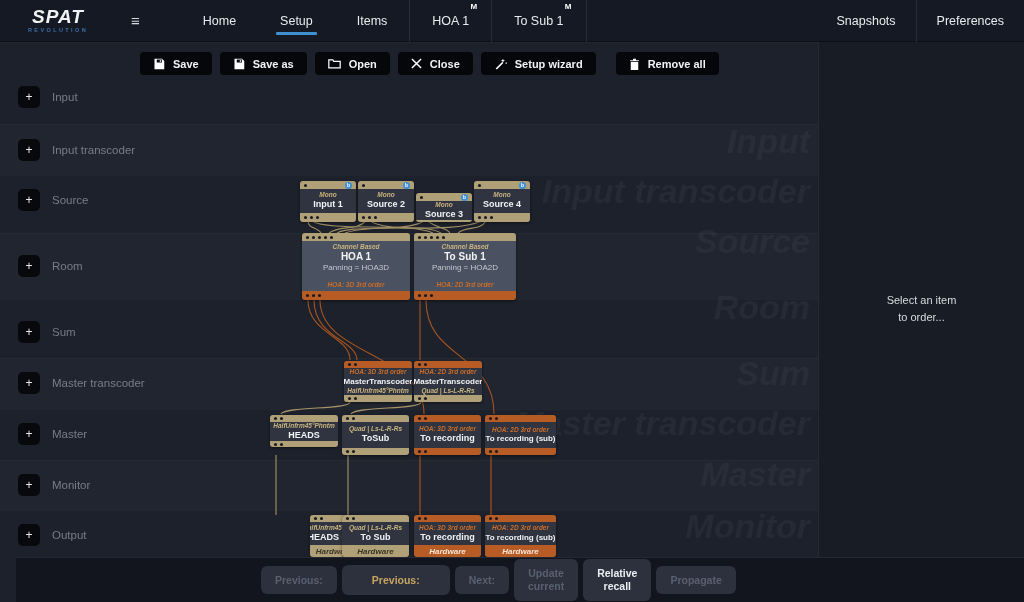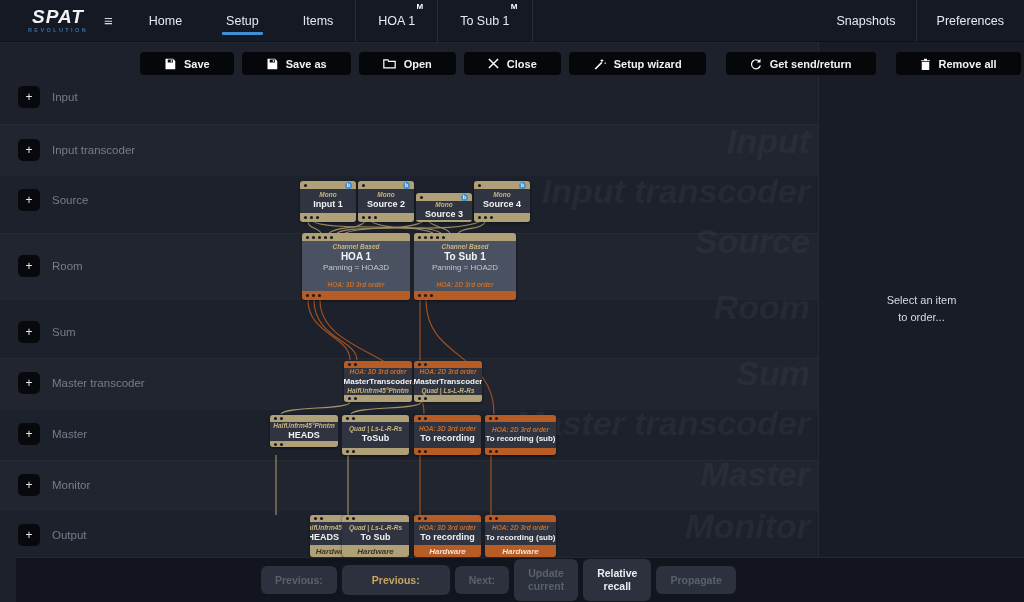--- a/index.html
+++ b/index.html
@@ -1,21 +1,21 @@
 <!DOCTYPE html>
 <html><head>
 <meta charset="utf-8">
 <style>
   * { margin:0; padding:0; box-sizing:border-box; }
   html,body { width:1024px; height:602px; overflow:hidden; }
   body { font-family:"Liberation Sans", sans-serif; background:#1d212b; color:#e8eaee; position:relative; }
   .stage { position:absolute; inset:0; width:1024px; height:602px; }
 
   
-  .nav { position:absolute; left:0; top:0; width:1024px; height:42px; background:#151923; border-bottom:1px solid #0d1016; display:flex; align-items:center; z-index:30; }
+  .nav { position:absolute; left:0; top:0; width:1024px; height:42px; background:#151923; border-bottom:1px solid #0d1016; display:flex; align-items:center; z-index:30;gap:27px; }
   .logo { width:72px; margin-left:22px; text-align:center; line-height:1; }
   .logo .t1 { font-weight:bold; font-style:italic; font-size:19px; letter-spacing:1px; color:#f2f3f5; }
   .logo .t2 { font-size:5.5px; letter-spacing:2.4px; color:#3c6ea8; font-weight:bold; margin-top:2px; }
   .burger { color:#d5d8de; font-size:15px; margin:0 14px 0 10px; cursor:pointer; }
   .tabs { display:flex; height:42px; align-items:stretch; }
   .tab { position:relative; display:flex; align-items:center; justify-content:center; padding:0 22px; font-size:12.5px; color:#e8eaee; cursor:pointer; }
   .tab .badge-m { position:absolute; top:2px; right:14px; font-size:8px; font-weight:bold; color:#fff; }
   .tab.active::after { content:""; position:absolute; left:18px; right:18px; bottom:7px; height:3px; background:#3f8fd2; border-radius:1px; }
   .tab.sep-r { border-right:1px solid #272c37; }
   .nav-right { margin-left:auto; display:flex; height:42px; }
@@ -27,21 +27,21 @@
   .band.alt { background:rgba(255,255,255,0.018); }
   .wm { position:absolute; right:8px; font-size:34px; font-weight:bold; font-style:italic; color:rgba(185,200,225,0.055); white-space:nowrap; z-index:1; }
 
   
   .row-add { position:absolute; left:18px; display:flex; align-items:center; gap:12px; z-index:5; }
   .plus-btn { width:22px; height:22px; background:#07090d; border-radius:5px; color:#e8eaee; font-size:12px; display:flex; align-items:center; justify-content:center; cursor:pointer; }
   .row-label { font-size:11.5px; color:#767d89; }
 
   
   .toolbar { position:absolute; left:140px; top:52px; display:flex; gap:8px; z-index:10; }
-  .tbtn { display:flex; align-items:center; gap:8px; background:#05070b; border-radius:4px; padding:5px 24px; font-size:11px; font-weight:bold; color:#f2f3f5; cursor:pointer; white-space:nowrap; }
+  .tbtn { display:flex; align-items:center; gap:8px; background:#05070b; border-radius:4px; padding:5px 13px; font-size:11px; font-weight:bold; color:#f2f3f5; cursor:pointer; white-space:nowrap; }
   .tbtn svg { display:block; }
   .gap-lg { margin-left:12px; }
 
   
   .panel { position:absolute; left:818px; top:42px; width:206px; height:515px; background:#181c25; border-left:1px solid #252a34; z-index:6; }
   .panel-msg { position:absolute; left:0; right:0; top:250px; text-align:center; font-size:11px; color:#d7dae0; white-space:pre-line; line-height:1.5; }
 
   
   .node { position:absolute; border-radius:3px; overflow:hidden; background:#2f3440; box-shadow:0 1px 3px rgba(0,0,0,0.5); z-index:4; display:flex; flex-direction:column; }
   .bar { display:flex; align-items:center; gap:3px; padding:0 4px; flex:0 0 auto; }
@@ -154,27 +154,20 @@
       <svg width="11" height="11" viewBox="0 0 12 12">
           <path stroke="#fff" stroke-width="1.6" d="M1 1l10 10M11 1L1 11"></path>
         </svg>
       <span>Close</span>
     </div>
     <div class="tbtn">
       <svg width="13" height="13" viewBox="0 0 16 16">
           <path fill="#fff" d="M2 14L10 6l1.5 1.5L3.5 15.5 2 14zM11 2l.7 1.8L13.5 4.5l-1.8.7L11 7l-.7-1.8L8.5 4.5l1.8-.7L11 2zm4 4l.4 1.1 1.1.4-1.1.4L15 9l-.4-1.1L13.5 7.5l1.1-.4L15 6z"></path>
         </svg>
       <span>Setup wizard</span>
-    </div>
-    <div class="tbtn gap-lg">
-      <svg width="12" height="12" viewBox="0 0 16 16">
-          <path fill="none" stroke="#fff" stroke-width="1.6" d="M13 5a6 6 0 10.8 5"></path>
-          <path fill="#fff" d="M14 1v5h-5z"></path>
-        </svg>
-      <span>Get send/return</span>
     </div>
     <div class="tbtn gap-lg">
       <svg width="11" height="12" viewBox="0 0 14 16">
           <path fill="#fff" d="M1 3h12v1H1V3zm1 2h10v11H2V5zm3-4h4v2H5V1zm.6 6.2l1.4 1.4 1.4-1.4 1 1-1.4 1.4 1.4 1.4-1 1L7 10.6 5.6 12l-1-1L6 9.6 4.6 8.2l1-1z"></path>
         </svg>
       <span>Remove all</span>
     </div>
   </div>
 
   <div class="row-add" style="top:86px;">

